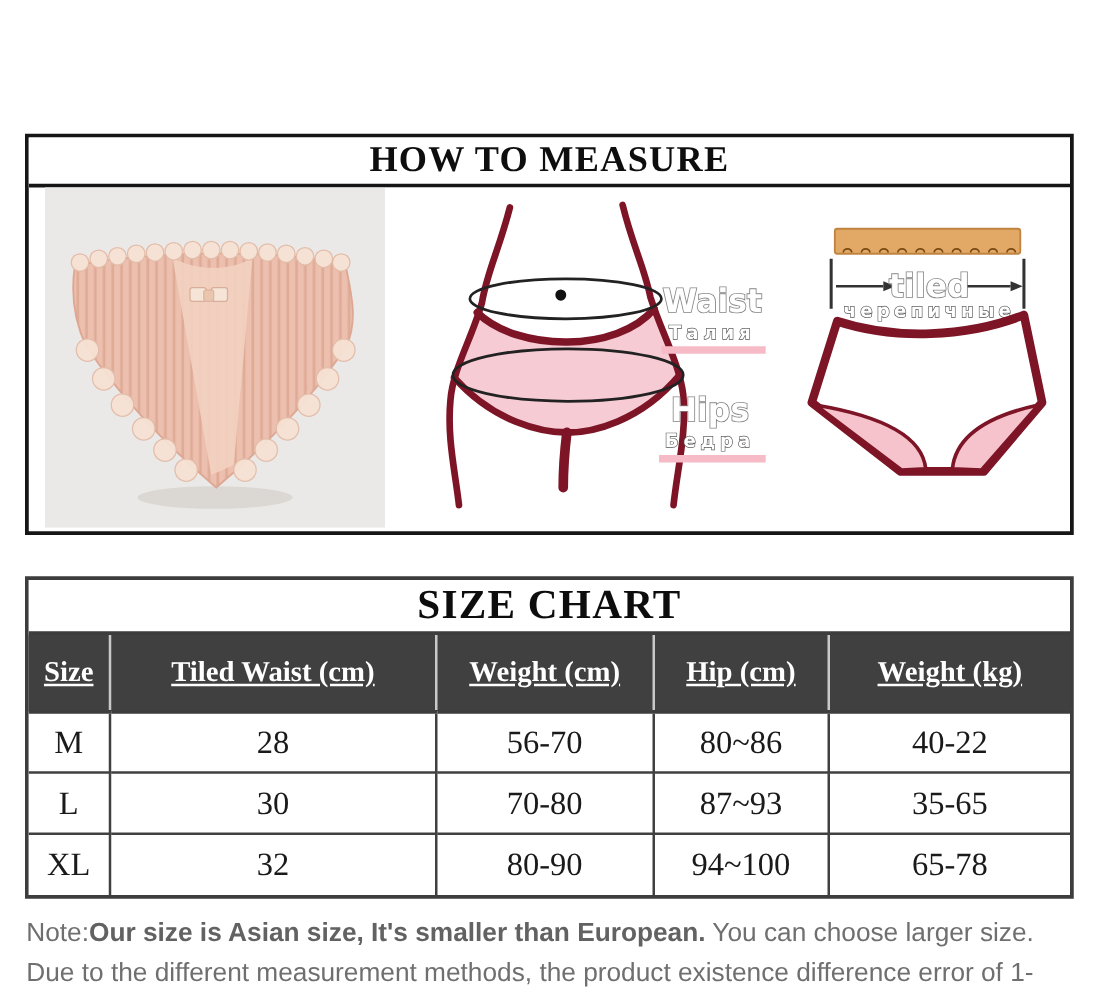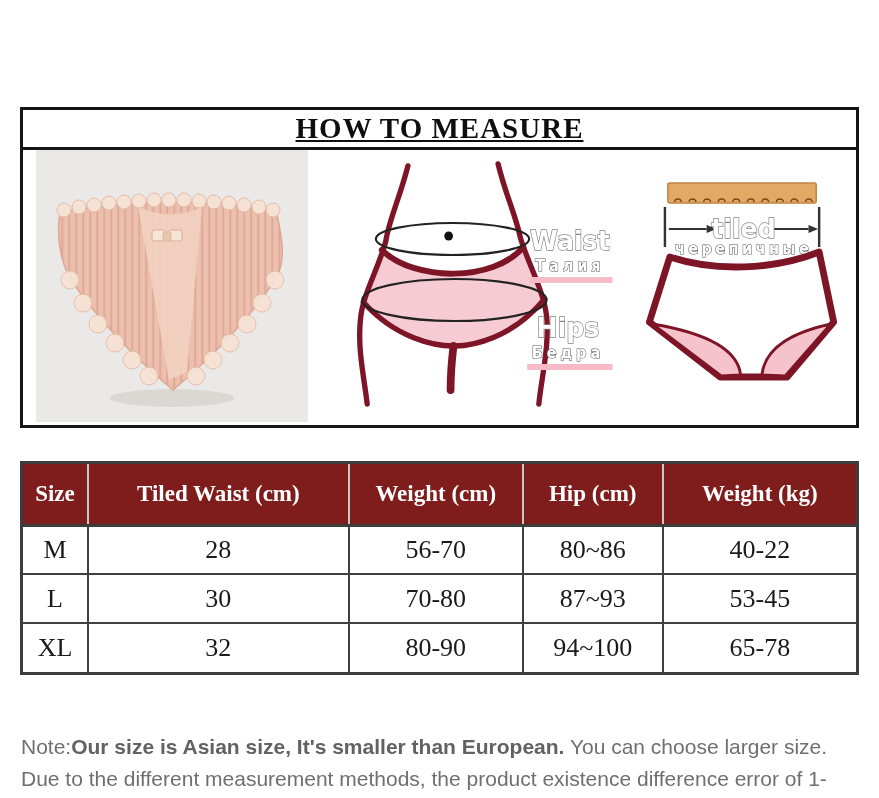--- a/index.html
+++ b/index.html
@@ -8,21 +8,21 @@
 
   
   .measure-box {
     position:absolute; left:20px; top:107px; width:839px; height:321px;
     border:3px solid #161616; background:#ffffff;
   }
   .measure-header {
     height:40px; border-bottom:3px solid #161616; background:#ffffff;
     display:flex; align-items:center; justify-content:center;
     font-family:"Liberation Serif", serif; font-weight:bold; font-size:29px;
-    letter-spacing:1px; color:#0e0e0e;text-decoration:underline;
+    letter-spacing:1px; color:#0e0e0e;
   }
   .measure-content { display:flex; height:272px;margin-left:13px; }
   .photo-panel { width:272px; height:272px; background:#ebe9e7; flex:0 0 auto; }
   .diagram-area { flex:1 1 auto; height:272px; background:#ffffff; }
   .diagram-area svg, .photo-panel svg { display:block; }
 
   .bubble-lg {
     font-family:"DejaVu Sans", sans-serif; font-weight:bold; font-size:26px;
     fill:#ffffff; stroke:#858585; stroke-width:1.4px; paint-order:stroke;
   }
@@ -37,23 +37,23 @@
     border:3px solid #3d3d3d; background:#ffffff;
   }
   .chart-title {
     height:44px; border-bottom:3px solid #3d3d3d; background:#ffffff;
     display:flex; align-items:center; justify-content:center;
     font-family:"Liberation Serif", serif; font-weight:bold; font-size:33px;
     letter-spacing:1px; color:#0d0d0d;
   }
   table.size-table { width:100%; border-collapse:collapse; table-layout:fixed; }
   .size-table th {
-    background:#7f1d1d; color:#ffffff; font-family:"Liberation Serif", serif;
+    background:#404040; color:#ffffff; font-family:"Liberation Serif", serif;
     font-weight:bold; font-size:23px; height:61px; text-align:center;
-    border-left:2px solid #c9c9c9; border-bottom:3px solid #3d3d3d;
+    border-left:2px solid #c9c9c9; border-bottom:3px solid #3d3d3d;text-decoration:underline;
   }
   .size-table th:first-child { border-left:none; }
   .size-table td {
     background:#ffffff; color:#1a1a1a; font-family:"Liberation Serif", serif;
     font-size:26px; height:49px; text-align:center;
     border:2px solid #404040;
   }
   .size-table tr td:first-child { border-left:none; }
   .size-table tr td:last-child { border-right:none; }
   .size-table tr:last-child td { border-bottom:none; }
@@ -181,20 +181,21 @@
               <path d="M355,174 Q442,188 446,225 L426,226 Z" fill="#f6c3cc" stroke="#7d1527" stroke-width="3" stroke-linejoin="round"></path>
               <path d="M539,174 Q472,188 468,225 L492,226 Z" fill="#f6c3cc" stroke="#7d1527" stroke-width="3" stroke-linejoin="round"></path>
             </g>
           </g>
         </svg>
       </div>
     </div>
   </div>
 
   <div class="chart-box">
+    <div class="chart-title">SIZE CHART</div>
 
     <table class="size-table">
       <colgroup>
         <col style="width:7.8%">
           <col style="width:31.3%">
           <col style="width:20.9%">
         <col style="width:16.8%">
           <col style="width:23.2%">
       </colgroup>
       <thead>
@@ -212,21 +213,21 @@
           <td>28</td>
           <td>56-70</td>
           <td>80~86</td>
           <td>40-22</td>
         </tr>
         <tr>
           <td>L</td>
           <td>30</td>
           <td>70-80</td>
           <td>87~93</td>
-          <td>53-45</td>
+          <td>35-65</td>
         </tr>
         <tr>
           <td>XL</td>
           <td>32</td>
           <td>80-90</td>
           <td>94~100</td>
           <td>65-78</td>
         </tr>
       </tbody>
     </table>

